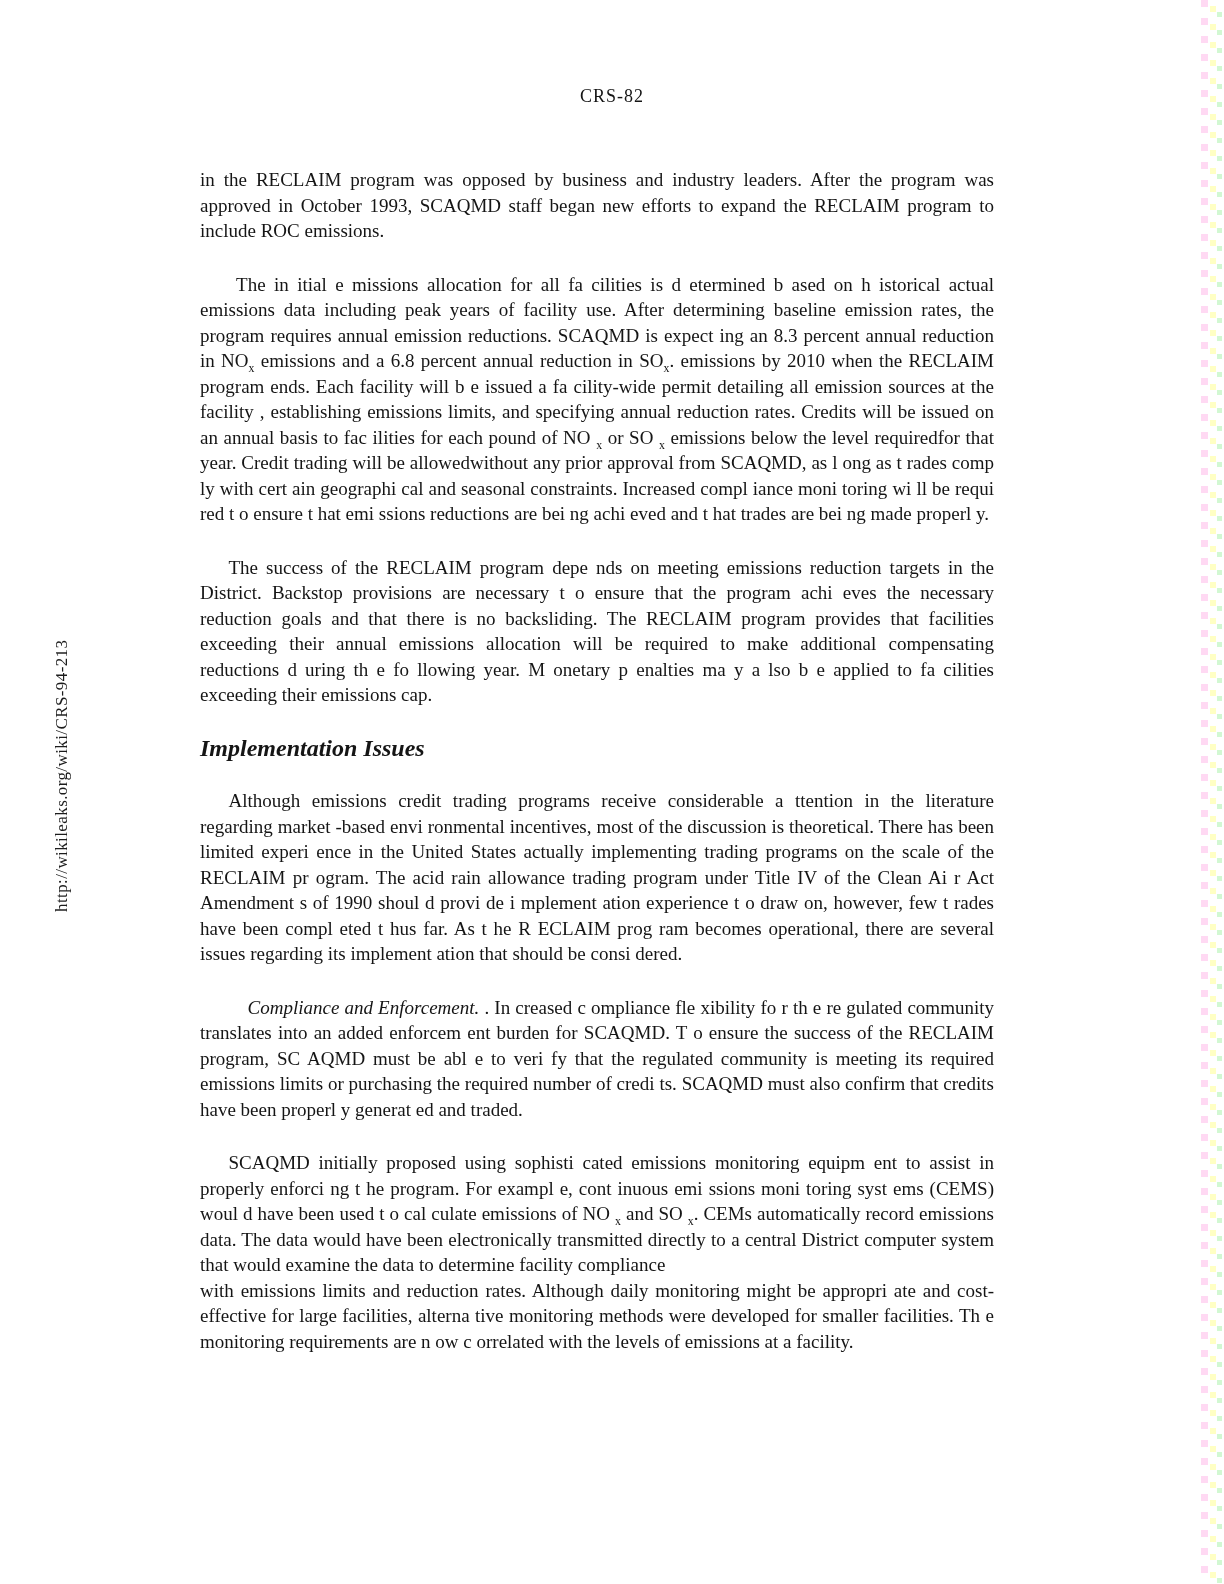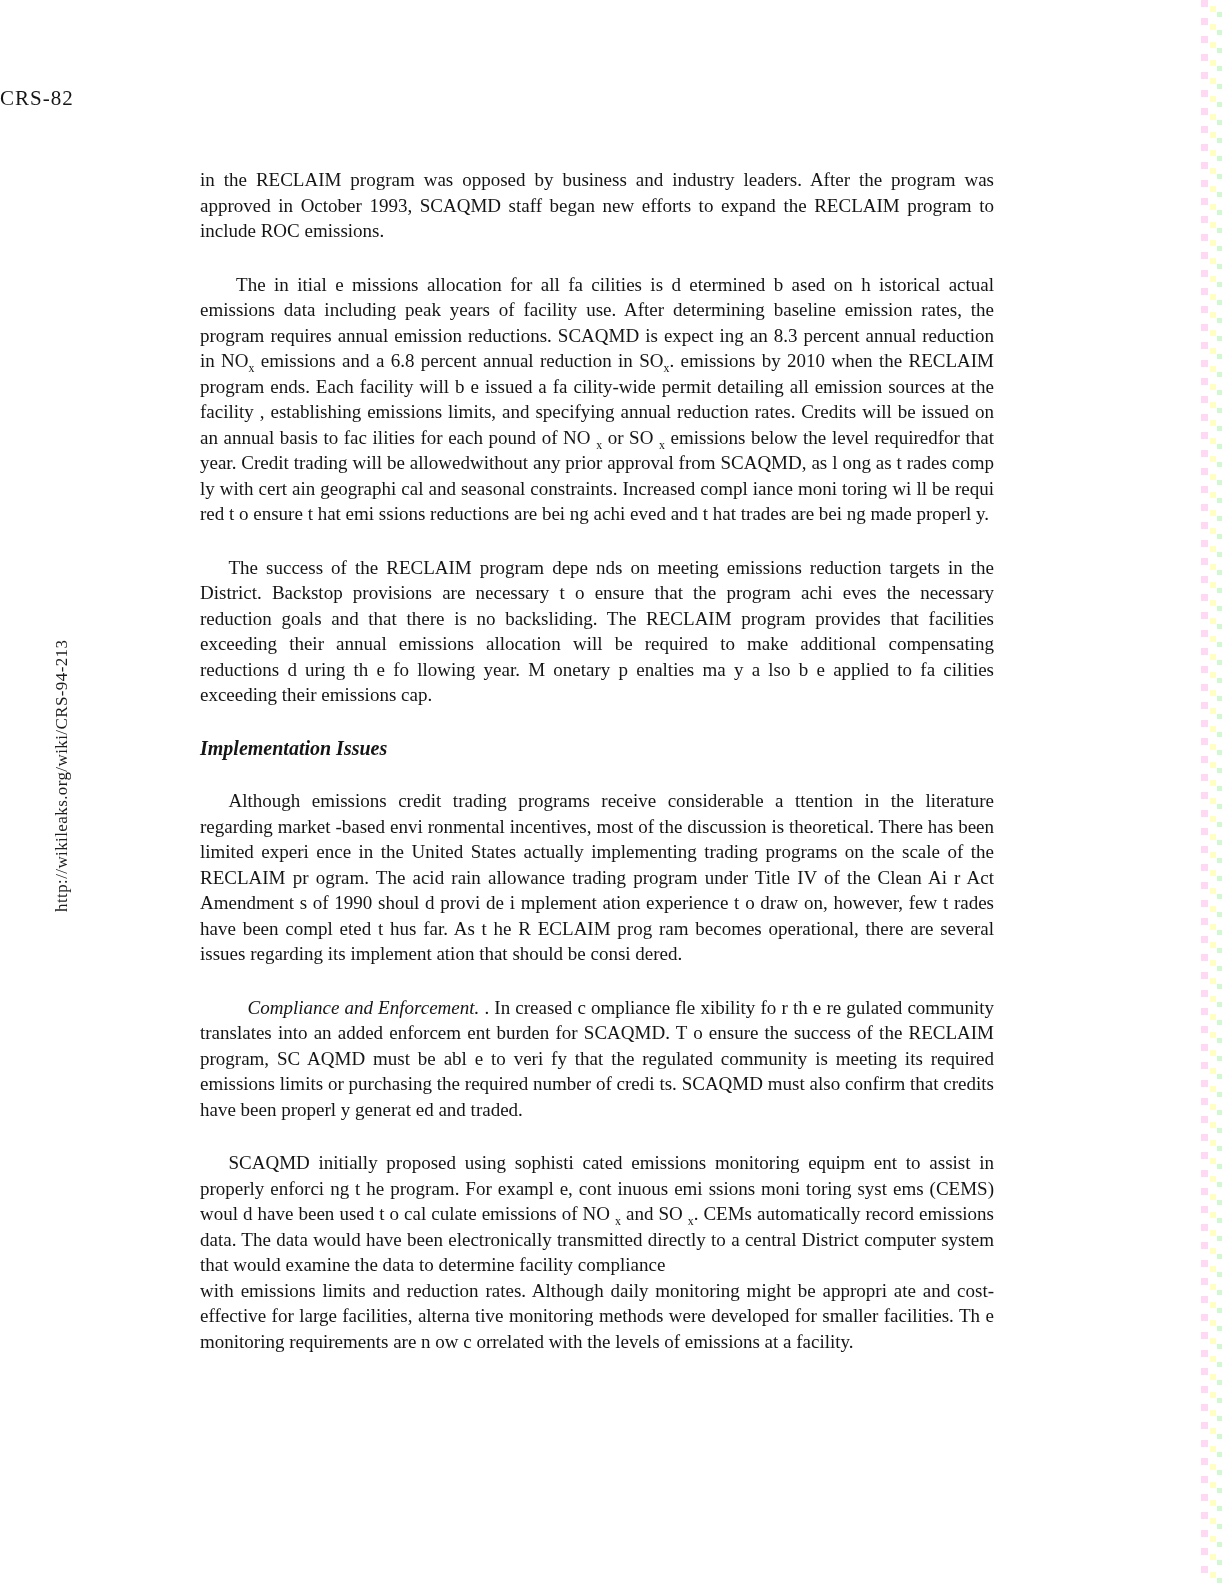--- a/index.html
+++ b/index.html
@@ -18,41 +18,42 @@
   .page {
     position: absolute;
     inset: 0;
     background: #ffffff;
   }
   .page-header {
     position: absolute;
     top: 86px;
     left: 0;
     width: 100%;
-    font-size: 21px;
+    text-align: center;
+    font-size: 18px;
     letter-spacing: 1px;
   }
   .content {
     position: absolute;
     top: 167px;
     left: 200px;
     width: 794px;
     font-size: 19px;
     line-height: 25.5px;
     text-align: justify;
   }
   .content p {
     margin: 0 0 28px 0;
   }
   .content p.indent-md { text-indent: 1.5em; }
   .content p.indent-lg { text-indent: 1.9em; margin-top: 7px; }
   .content p.indent-xl { text-indent: 2.5em; }
   .content h2 {
     margin: 0 0 27px 0;
-    font-size: 20px;
+    font-size: 24px;
     font-style: italic;
     font-weight: bold;
     text-align: left;
   }
   sub {
     font-size: 0.62em;
     line-height: 0;
   }
   .watermark {
     position: absolute;

